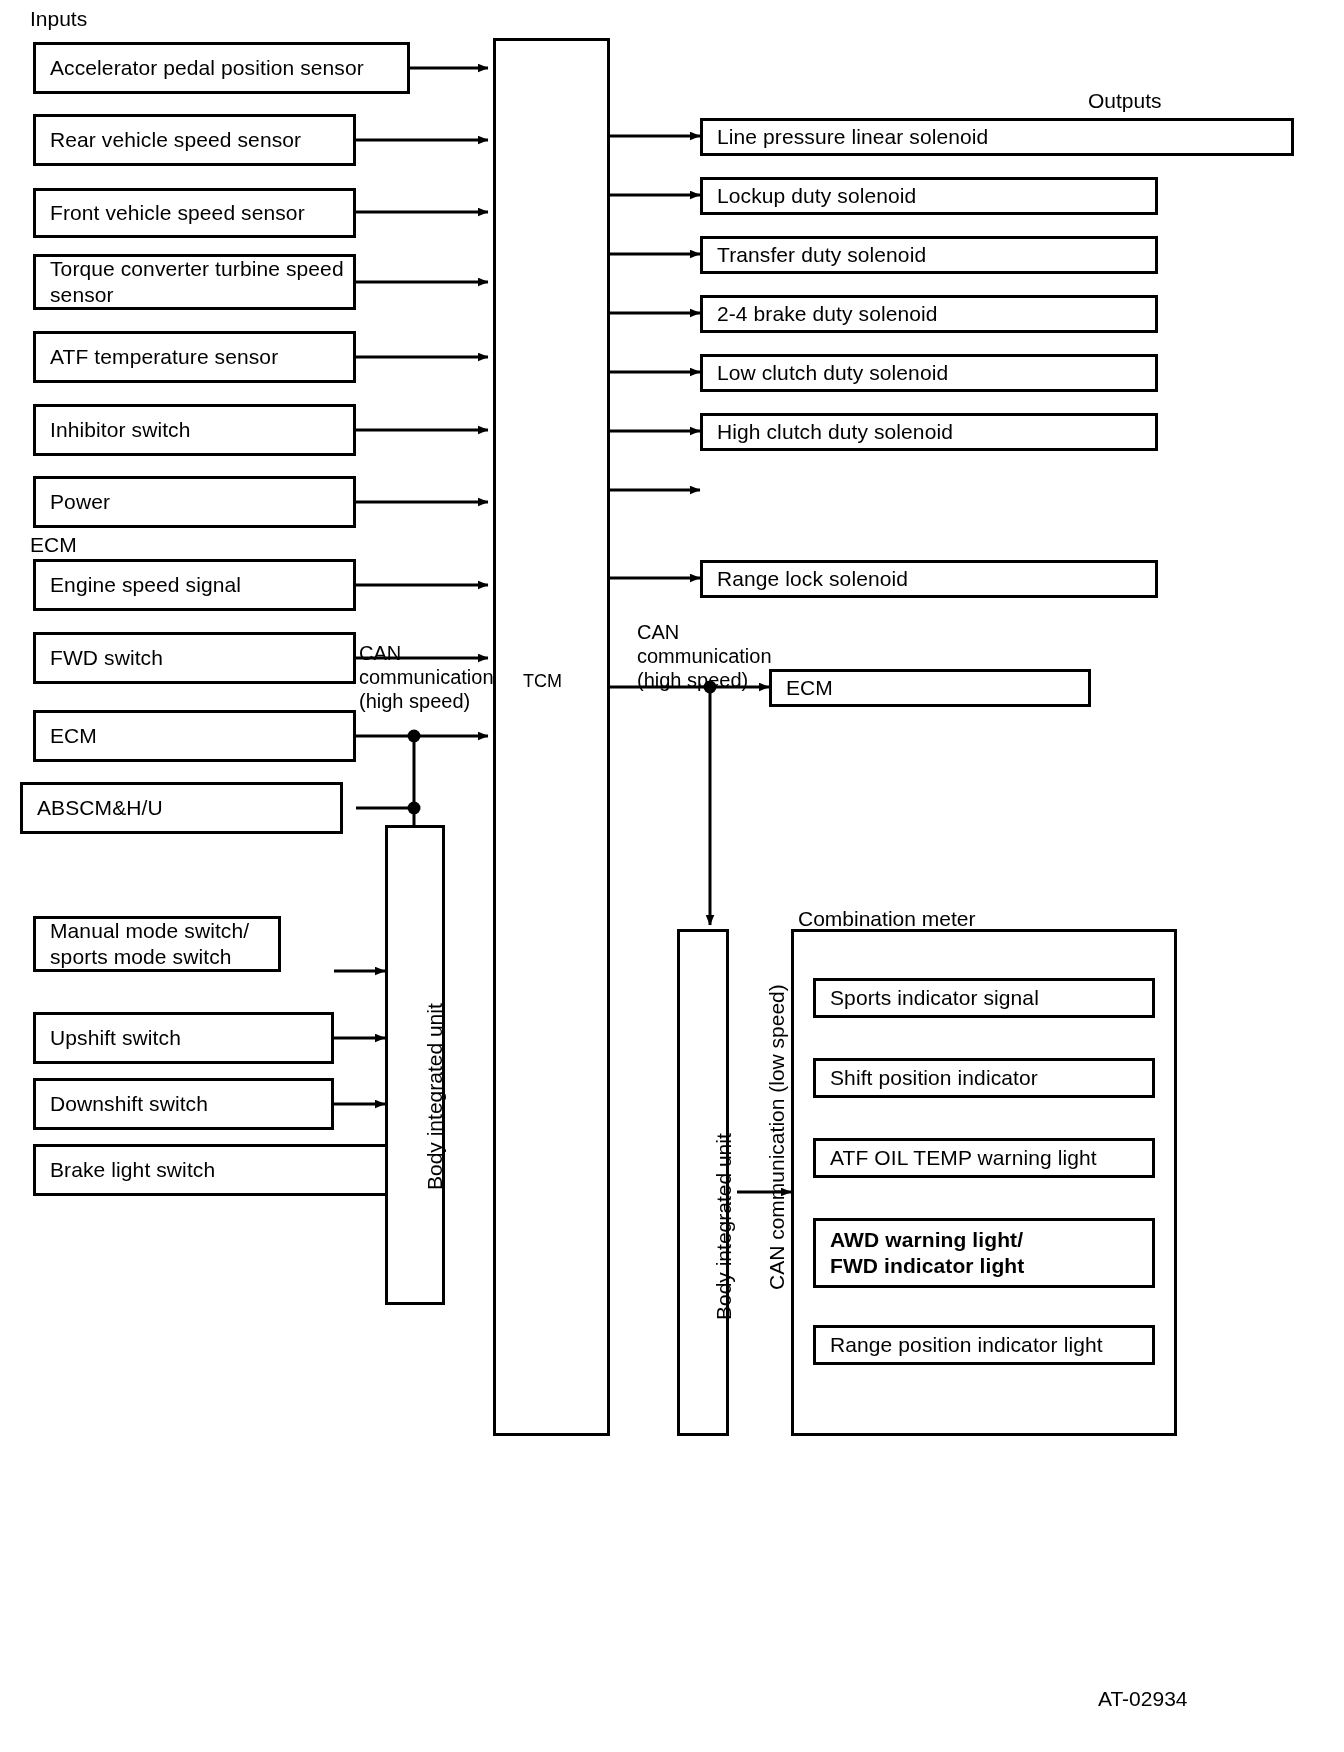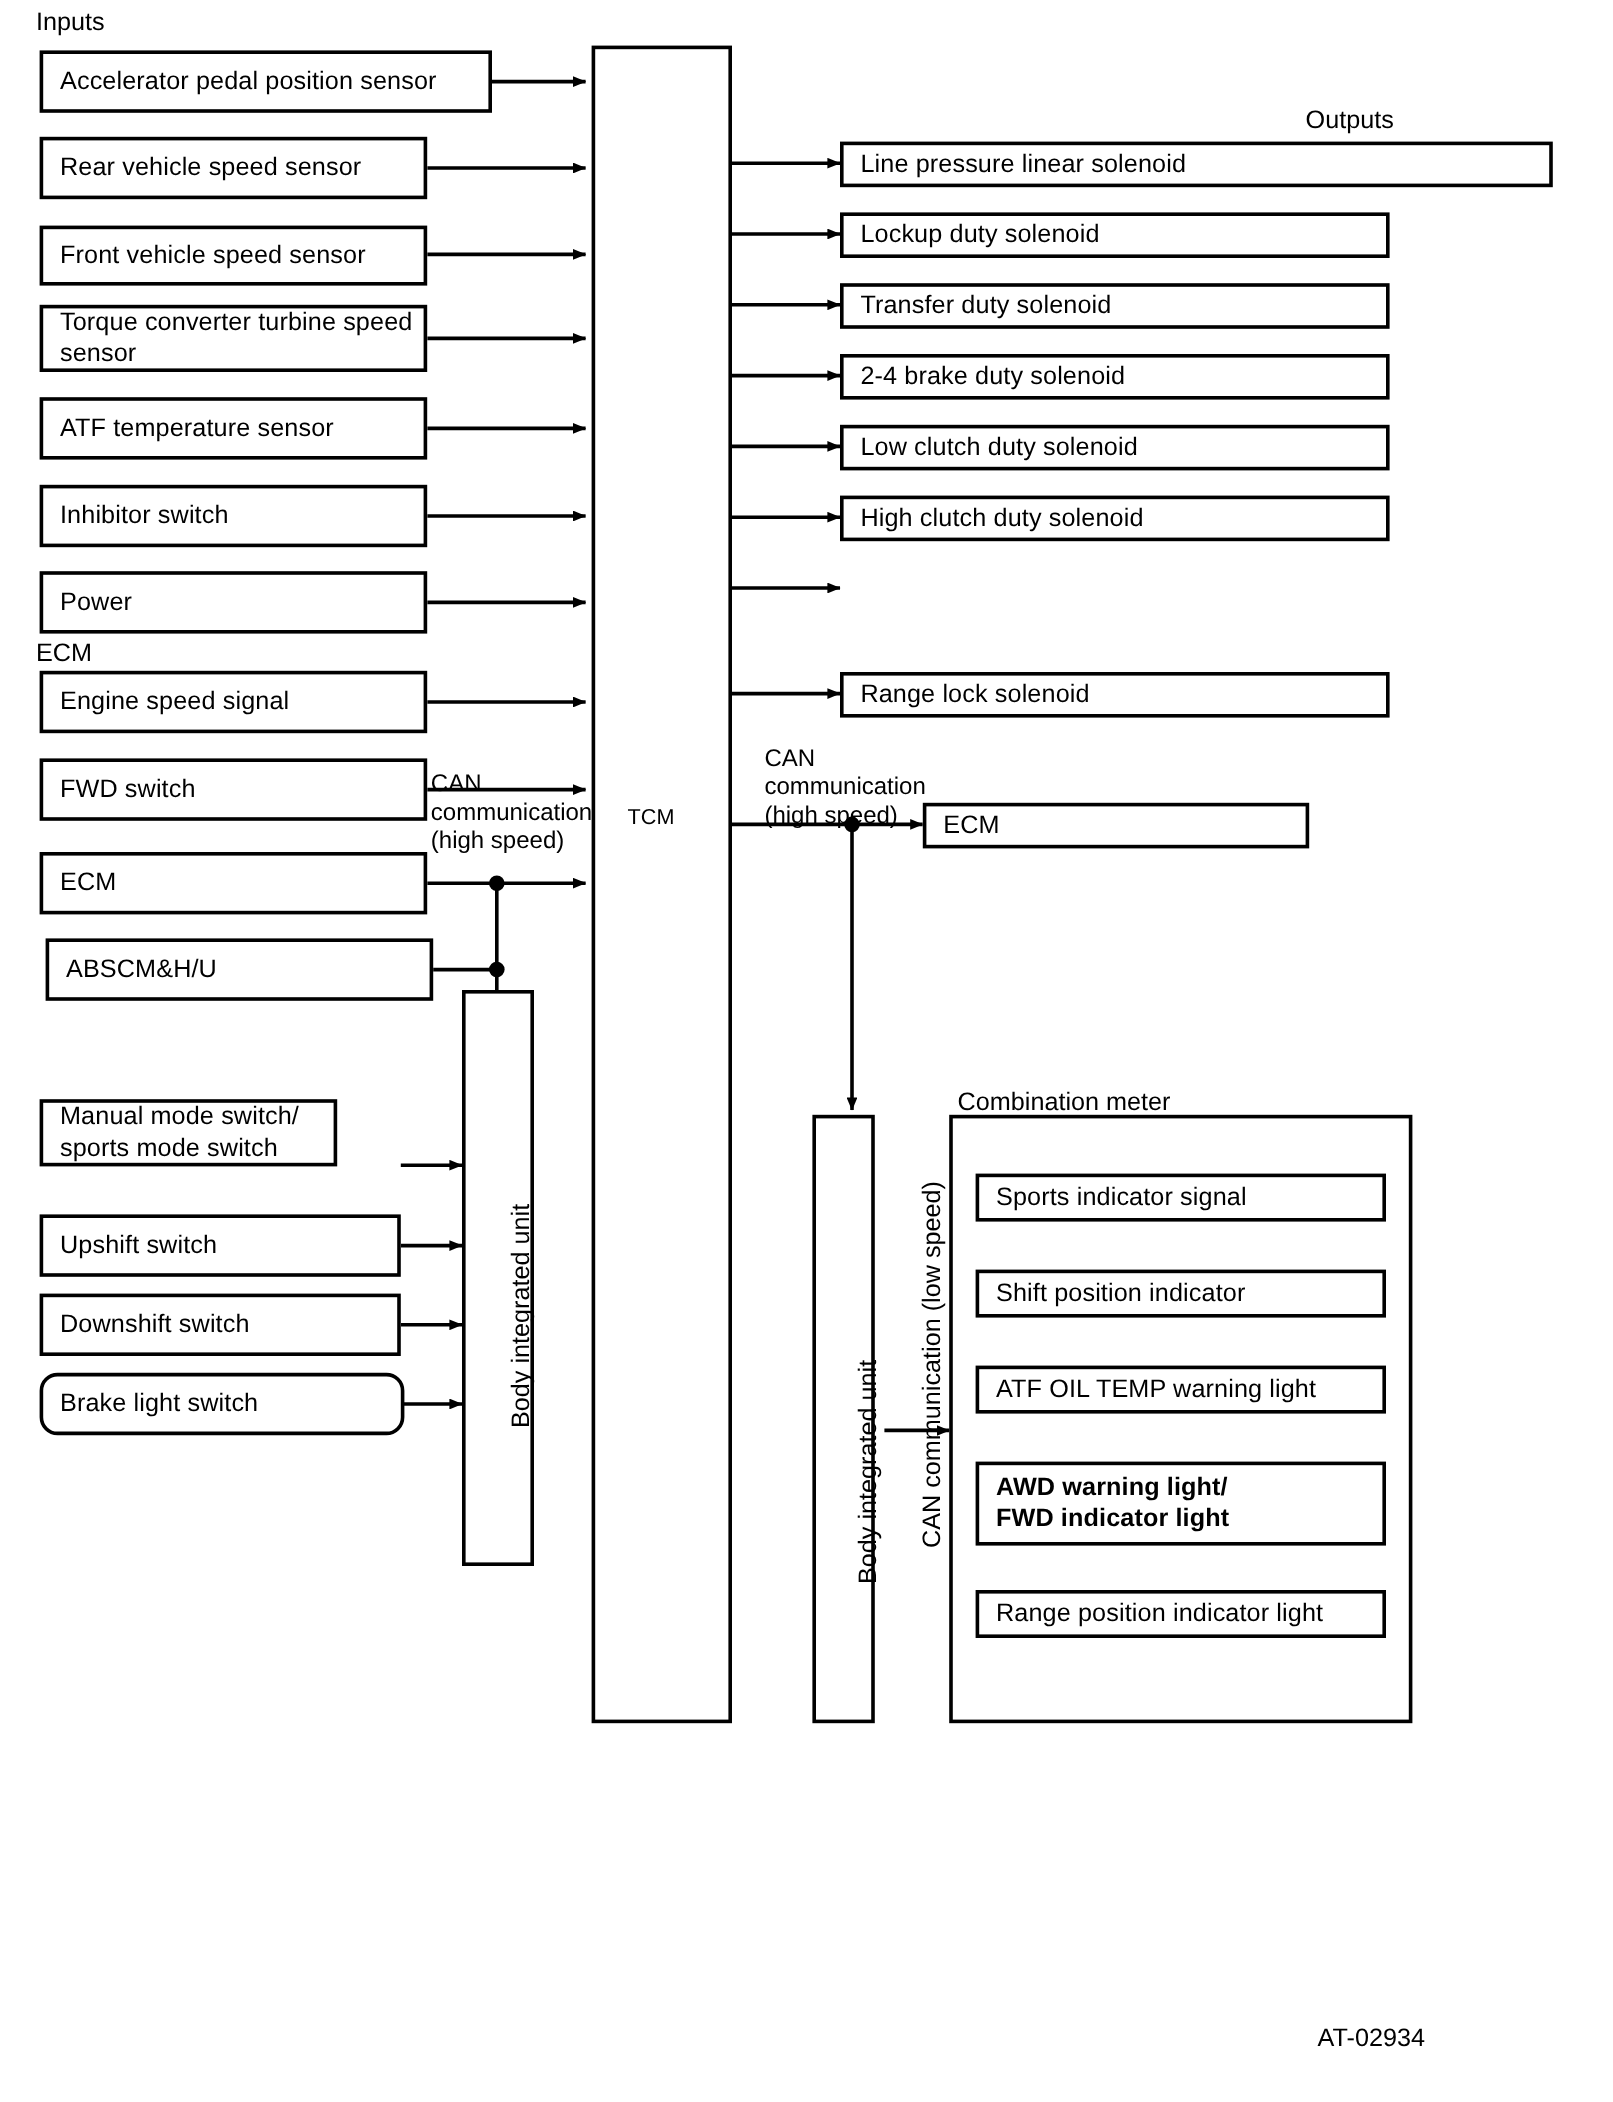--- a/index.html
+++ b/index.html
@@ -161,21 +161,21 @@
 
   <div class="box" style="left:33px; top:559px; width:323px; height:52px;">
     <span class="lbl">Engine speed signal</span></div>
 
   <div class="box" style="left:33px; top:632px; width:323px; height:52px;">
     <span class="lbl">FWD switch</span></div>
 
   <div class="box" style="left:33px; top:710px; width:323px; height:52px;">
     <span class="lbl">ECM</span></div>
 
-  <div class="box" style="left:38px; top:782px; width:323px; height:52px;">
+  <div class="box" style="left:20px; top:782px; width:323px; height:52px;">
     <span class="lbl">ABSCM&amp;H/U</span></div>
 
   <div class="plain" style="left:359px; top:641px; font-size:20px;">CAN
 communication
 (high speed)</div>
 
   <div class="vbox" style="left:493px; top:38px; width:117px; height:1398px;"></div>
   <div class="tcmlabel" style="left:523px; top:671px;">TCM</div>
 
   <div class="box" style="left:700px; top:118px; width:594px; height:38px;">
@@ -213,21 +213,21 @@
   <div class="box" style="left:33px; top:916px; width:248px; height:56px;">
     <span class="lbl">Manual mode switch/
 sports mode switch</span></div>
 
   <div class="box" style="left:33px; top:1012px; width:301px; height:52px;">
     <span class="lbl">Upshift switch</span></div>
 
   <div class="box" style="left:33px; top:1078px; width:301px; height:52px;">
     <span class="lbl">Downshift switch</span></div>
 
-  <div class="box" style="left:33px; top:1144px; width:304px; height:52px;border-radius:15px;">
+  <div class="box" style="left:33px; top:1144px; width:355px; height:52px;">
     <span class="lbl">Brake light switch</span></div>
 
   <div class="vbox" style="left:677px; top:929px; width:52px; height:507px;"></div>
   <div class="vlabel" style="left:712px; top:1320px;">Body integrated unit</div>
 
   <div class="vlabel" style="left:765px; top:1290px;">CAN communication (low speed)</div>
 
   <div class="grpbox" style="left:791px; top:929px; width:386px; height:507px;"></div>
 
   <div class="box" style="left:813px; top:978px; width:342px; height:40px;">

